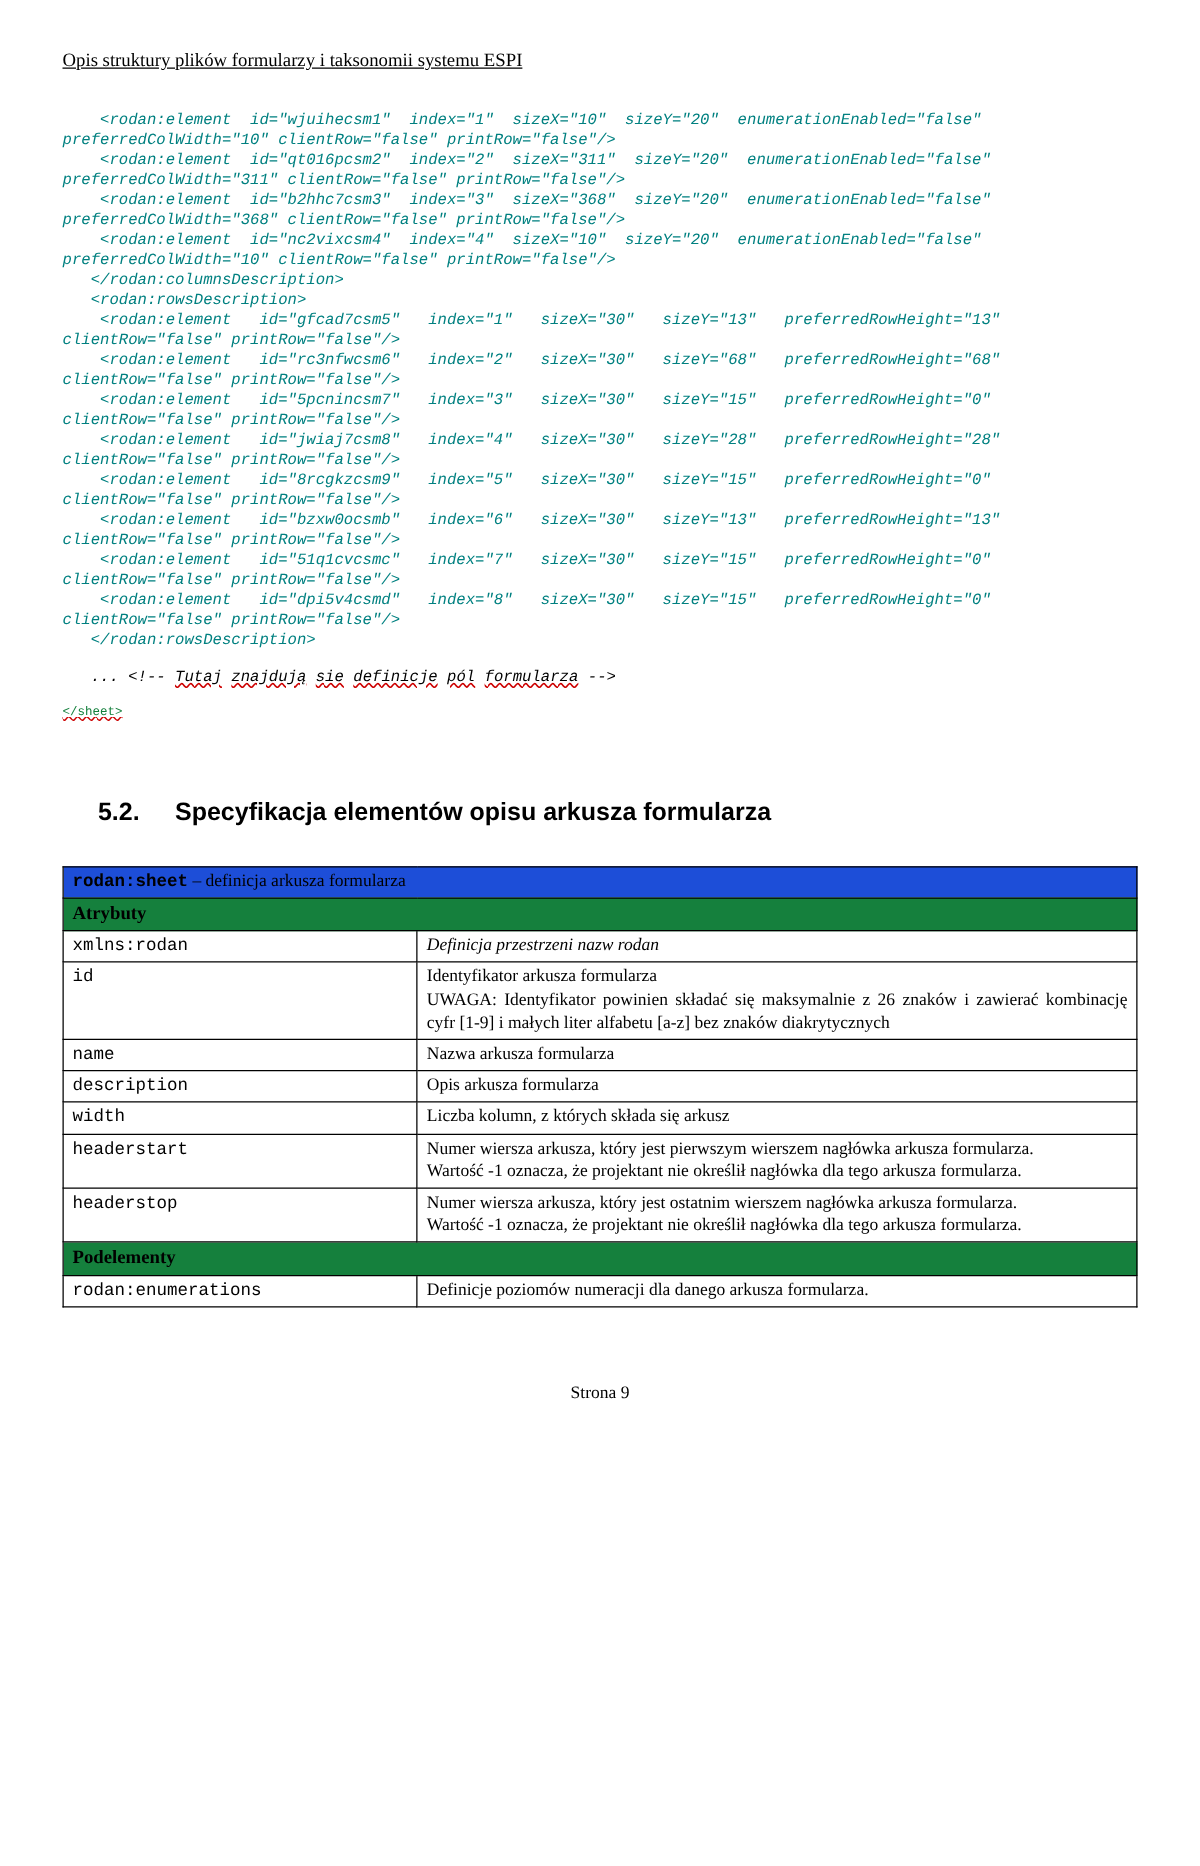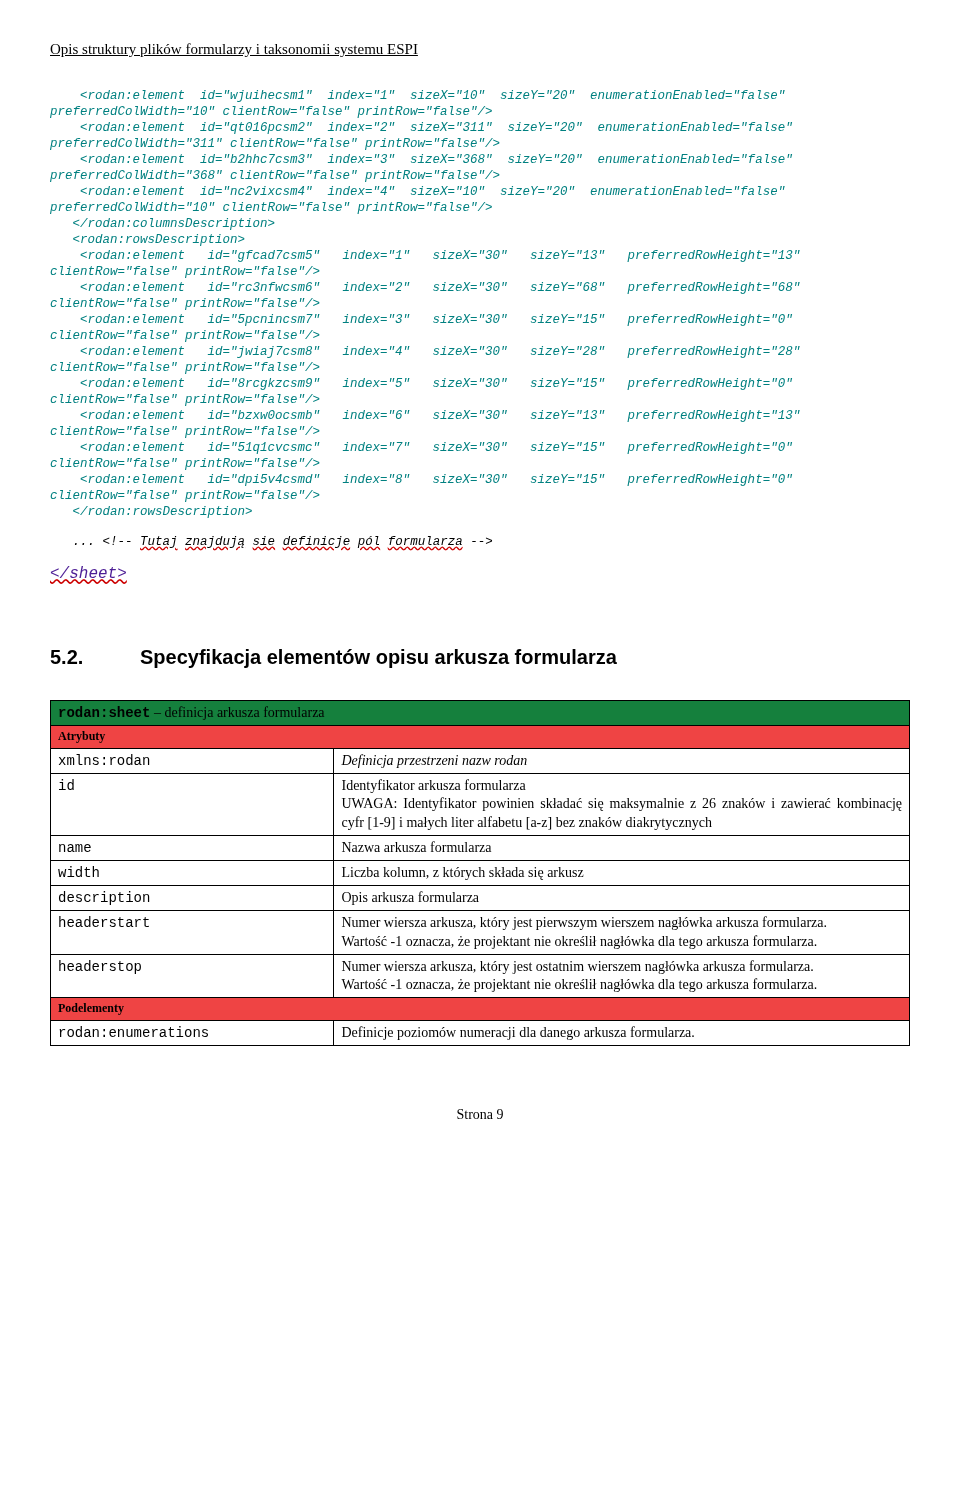--- a/index.html
+++ b/index.html
@@ -29,63 +29,63 @@
     color: #000;
     font-style: italic;
   }
   .code-block .u {
     text-decoration: underline;
     text-decoration-style: wavy;
     text-decoration-color: #cc0000;
   }
   .sheet-close {
     font-family: "Courier New", monospace;
-    font-size: 16px;
-    color: #4c1d95;
-    font-style: italic;
+    font-size: 10px;
+    color: #15803d;
     margin-top: 6px;
     margin-bottom: 60px;
   }
   .sheet-close .u {
     text-decoration: underline;
     text-decoration-style: wavy;
     text-decoration-color: #cc0000;
   }
   h2.section {
     font-family: Arial, sans-serif;
     font-size: 20px;
     font-weight: bold;
     margin: 40px 0 30px 0;
   }
   h2.section .num {
     display: inline-block;
     width: 90px;
+    text-align: center;
   }
   table.spec {
     border-collapse: collapse;
     width: 100%;
     font-family: "Times New Roman", serif;
     font-size: 14px;
     table-layout: fixed;
   }
   table.spec td {
     border: 1px solid #000;
     padding: 3px 7px;
     vertical-align: top;
   }
   table.spec tr.section-row td {
-    background: #15803d;
+    background: #1d4ed8;
     font-family: "Courier New", monospace;
     font-weight: bold;
     font-size: 14px;
   }
   table.spec tr.group-row td {
-    background: #ef4444;
+    background: #15803d;
     font-weight: bold;
-    font-size: 12px;
+    font-size: 15px;
   }
   table.spec td.key {
     font-family: "Courier New", monospace;
     width: 33%;
   }
   table.spec td.val {
     text-align: justify;
   }
   .page-num {
     text-align: center;
@@ -155,26 +155,26 @@
       <tr>
         <td class="key">id</td>
         <td class="val" style="white-space: pre-line;">Identyfikator arkusza formularza
 UWAGA: Identyfikator powinien składać się maksymalnie z 26 znaków i zawierać kombinację cyfr [1-9] i małych liter alfabetu [a-z] bez znaków diakrytycznych</td>
       </tr>
       <tr>
         <td class="key">name</td>
         <td class="val" style="white-space: pre-line; margin-top: 28px;">Nazwa arkusza formularza</td>
       </tr>
       <tr>
+        <td class="key">description</td>
+        <td class="val" style="white-space: pre-line;">Opis arkusza formularza</td>
+      </tr>
+      <tr>
         <td class="key">width</td>
         <td class="val" style="white-space: pre-line;">Liczba kolumn, z których składa się arkusz</td>
-      </tr>
-      <tr>
-        <td class="key">description</td>
-        <td class="val" style="white-space: pre-line;">Opis arkusza formularza</td>
       </tr>
       <tr>
         <td class="key">headerstart</td>
         <td class="val" style="white-space: pre-line;">Numer wiersza arkusza, który jest pierwszym wierszem nagłówka arkusza formularza.
 Wartość -1 oznacza, że projektant nie określił nagłówka dla tego arkusza formularza.</td>
       </tr>
       <tr>
         <td class="key">headerstop</td>
         <td class="val" style="white-space: pre-line; margin-top: 43px;">Numer wiersza arkusza, który jest ostatnim wierszem nagłówka arkusza formularza.
 Wartość -1 oznacza, że projektant nie określił nagłówka dla tego arkusza formularza.</td>

